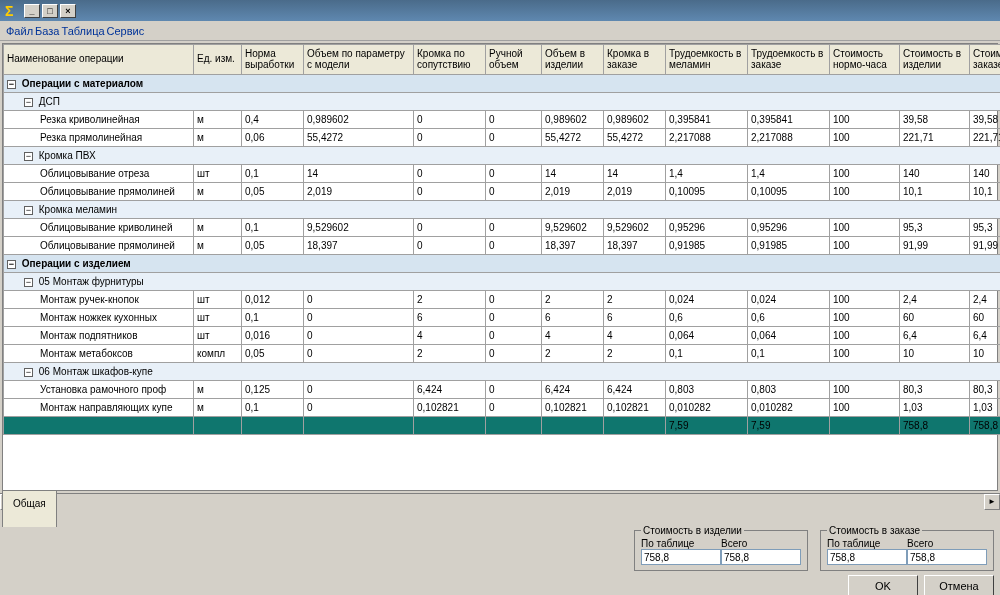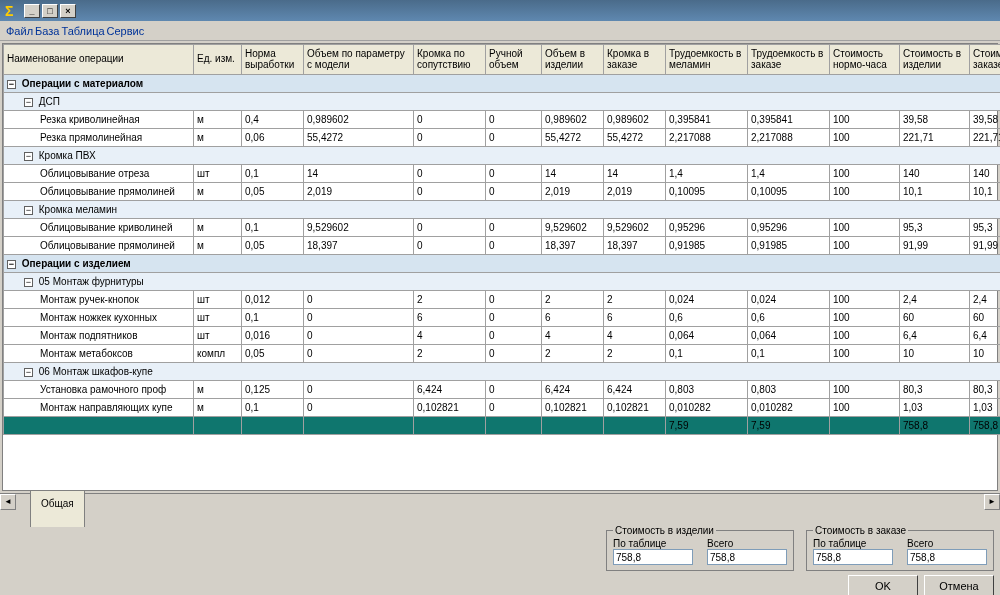--- a/index.html
+++ b/index.html
@@ -110,39 +110,38 @@
     display:flex; align-items:flex-end;
     margin:0 2px;
   }
   .tab {
     border:1px solid #808080;
     border-bottom:none;
     padding:18px 10px;
     background:#ece9d8;
     font-size:10px;
     border-radius:3px 3px 0 0;
-    margin-left:28px;
   }
   .bottom-panel {
     display:flex; justify-content:flex-end;
     gap:12px;
     padding:3px 6px 2px 0;
   }
   .fieldset {
     border:1px solid #808080;
     padding:3px 6px 5px 6px;
     background:#d4d0c8;
   }
   .fieldset .legend {
     font-size:10px;
     position:relative; top:-10px;
     background:#d4d0c8;
     padding:0 2px;
   }
-  .fieldset .row { display:flex; gap:14px; margin-top:-8px; }
+  .fieldset .row { display:flex; margin-top:-8px; }
   .fieldset .col label { display:block; font-size:10px; }
   .fieldset .col input {
     width:80px; height:16px;
     border:1px solid #7f9db9; font-size:10px;
     padding:0 2px; background:#fff;
   }
   .button-row {
     display:flex; justify-content:flex-end;
     gap:6px; padding:2px 6px;
   }

